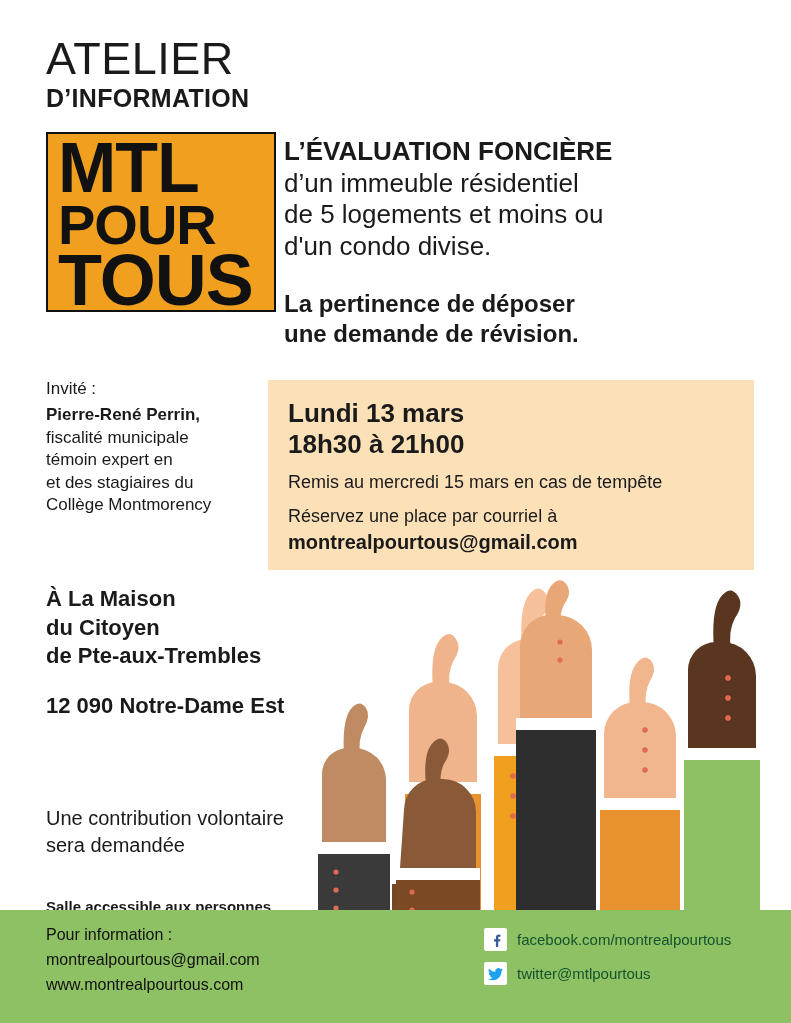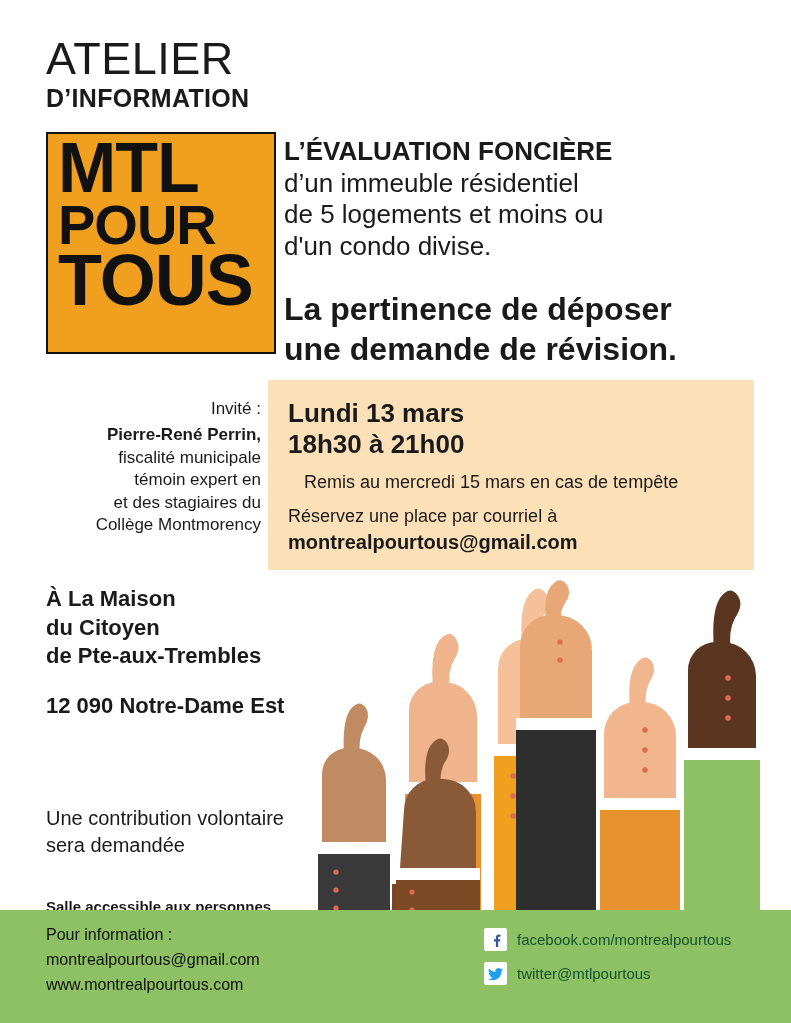--- a/index.html
+++ b/index.html
@@ -44,21 +44,21 @@
     line-height: 1.1;
     margin: 4px 0 0 0;
   }
 
   
   .logo-box {
     position: absolute;
     left: 46px;
     top: 132px;
     width: 230px;
-    height: 222px;
+    height: 180px;
     background: #f0a01e;
     border: 2px solid #111;
     box-sizing: border-box;
     padding: 4px 0 0 10px;
   }
   .logo-line {
     font-weight: bold;
     color: #111;
     line-height: 0.88;
     letter-spacing: -1px;
@@ -78,35 +78,34 @@
     font-size: 26px;
     font-weight: bold;
     line-height: 1.22;
     margin: 0;
   }
   .headline .lead .sub {
     font-weight: normal;
     margin-top: 38px;
   }
   .headline .second {
-    font-size: 32px;
+    font-size: 24px;
     font-weight: bold;
     line-height: 1.25;
     margin: 26px 0 12px 0;
   }
 
   
   .invite {
     position: absolute;
     left: 46px;
-    top: 398px;
+    top: 378px;
     width: 215px;
     font-size: 17px;
     line-height: 1.32;
-    text-align: right;
   }
   .invite .invite-label { margin: 0 0 4px 0; }
   .invite .invite-name { font-weight: bold; margin: 0; }
   .invite .invite-desc { margin: 0; }
 
   
   .date-panel {
     position: absolute;
     left: 268px;
     top: 380px;
@@ -117,21 +116,21 @@
     padding: 18px 20px 0 20px;
   }
   .date-panel .big {
     font-size: 26px;
     font-weight: bold;
     line-height: 1.18;
     margin: 0;
   }
   .date-panel .note {
     font-size: 18px;
-    margin: 12px 0 0 16px;
+    margin: 12px 0 0 0;
     line-height: 1.25;
   }
   .date-panel .reserve {
     font-size: 18px;
     margin: 12px 0 0 0;
   }
   .date-panel .email {
     font-size: 20px;
     font-weight: bold;
     margin: 4px 0 0 0;

